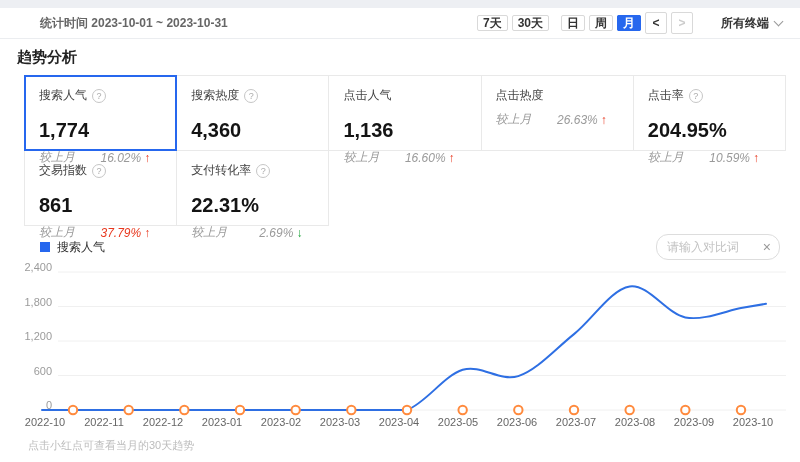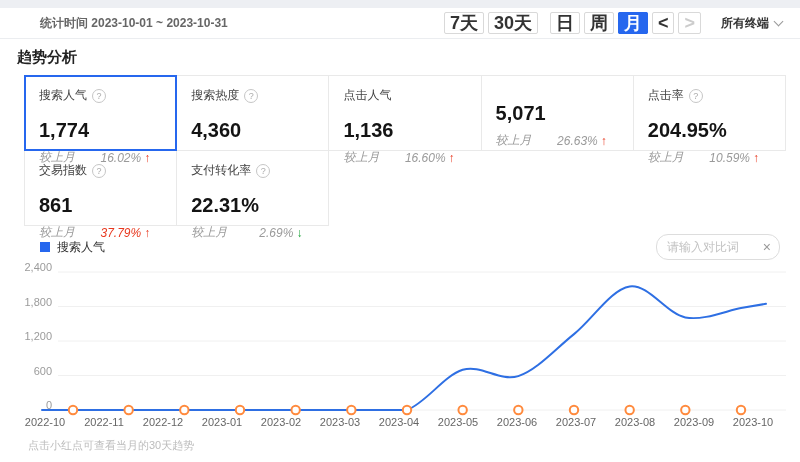--- a/index.html
+++ b/index.html
@@ -7,26 +7,26 @@
     width:800px;height:462px;background:#fff;overflow:hidden;position:relative;
     font-family:"Liberation Sans","DejaVu Sans",sans-serif;
     -webkit-font-smoothing:antialiased;
   }
   .top-strip{height:8px;background:#edeff3;}
   .header{display:flex;align-items:center;justify-content:space-between;height:30px;
     padding:0 18px 0 40px;border-bottom:1px solid #ebedf0;font-weight:bold;}
   .stat-time{font-size:12px;color:#666;}
   .controls{display:flex;align-items:center;}
   .btn{min-width:22px;padding:0 5px;height:22px;line-height:20px;border:1px solid #d9d9d9;
-    border-radius:2px;background:#fff;font-size:18px;color:#333;
+    border-radius:2px;background:#fff;font-size:12px;color:#333;text-align:center;
     box-sizing:border-box;cursor:pointer;margin-left:4px;}
   .btn.active{background:#2667ee;border-color:#2667ee;color:#fff;}
   .btn.disabled{color:#ccc;cursor:default;}
   .group-gap{margin-left:12px !important;}
-  .dropdown{display:flex;align-items:center;margin-left:20px;font-size:12px;color:#333;cursor:pointer;justify-content:space-between;}
+  .dropdown{display:flex;align-items:center;margin-left:28px;font-size:12px;color:#333;cursor:pointer;justify-content:space-between;}
   .chev{width:6px;height:6px;border-right:1px solid #999;border-bottom:1px solid #999;
     transform:rotate(45deg);margin:-3px 0 0 6px;}
   .section-title{margin:9px 0 8px 17px;font-size:15px;font-weight:bold;color:#222;}
   .cards{margin:0 14px 0 24px;display:grid;grid-template-columns:repeat(5,1fr);padding:1px 0 0 1px;}
   .card{border:1px solid #e9e9e9;margin:-1px 0 0 -1px;height:76px;box-sizing:border-box;
     padding:11px 14px 0;position:relative;background:#fff;}
   .card.selected{border:2px solid #2667ee;z-index:2;padding:10px 13px 0;}
   .card-label{display:flex;align-items:center;font-size:12px;color:#444;}
   .info{width:12px;height:12px;border:1px solid #c6c6c6;border-radius:50%;font-size:9px;
     line-height:12px;color:#ababab;text-align:center;margin-left:5px;flex:none;}
@@ -102,21 +102,23 @@
         <span>点击人气</span>
       </div>
       <div class="card-value">1,136</div>
       <div class="card-compare">
         <span>较上月</span>
         <span class="pct">16.60%</span>
         <span class="arrow up">↑</span>
       </div>
     </div>
     <div class="card">
-      <div class="card-value">5,071</div>
+      <div class="card-label">
+        <span>点击热度</span>
+      </div>
       <div class="card-compare">
         <span>较上月</span>
         <span class="pct">26.63%</span>
         <span class="arrow up">↑</span>
       </div>
     </div>
     <div class="card">
       <div class="card-label">
         <span>点击率</span>
         <span class="info">?</span>

